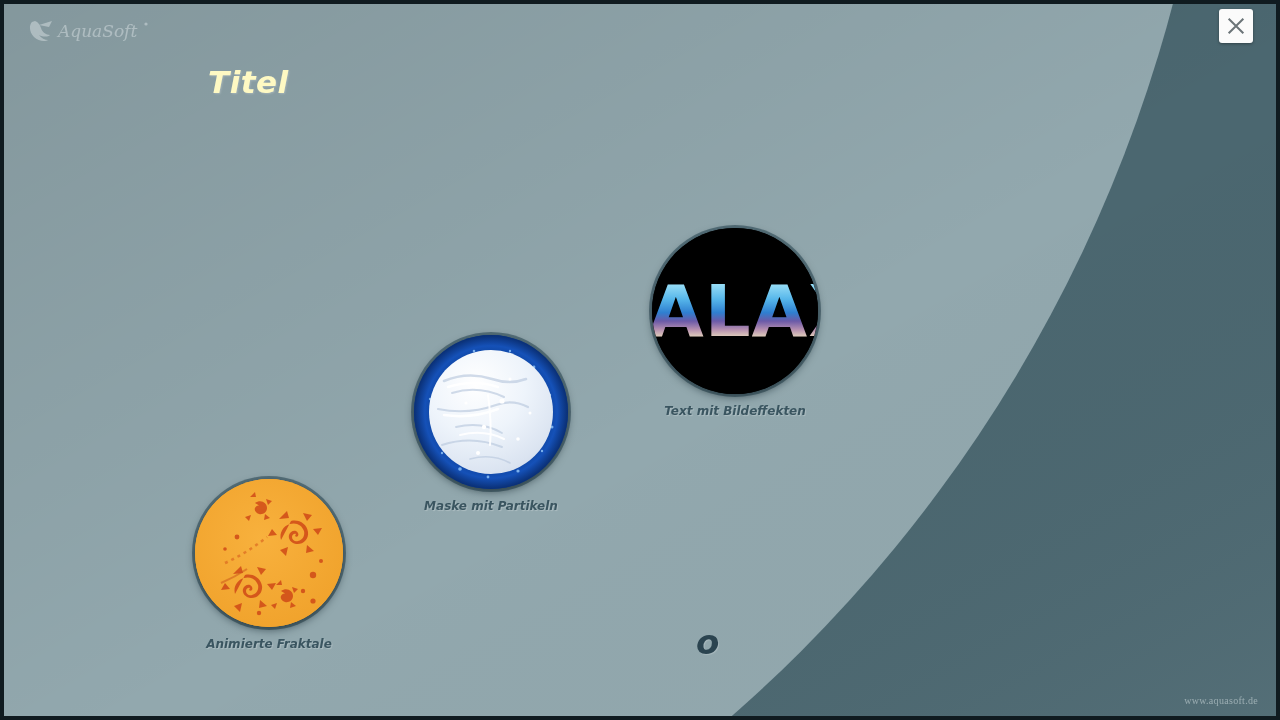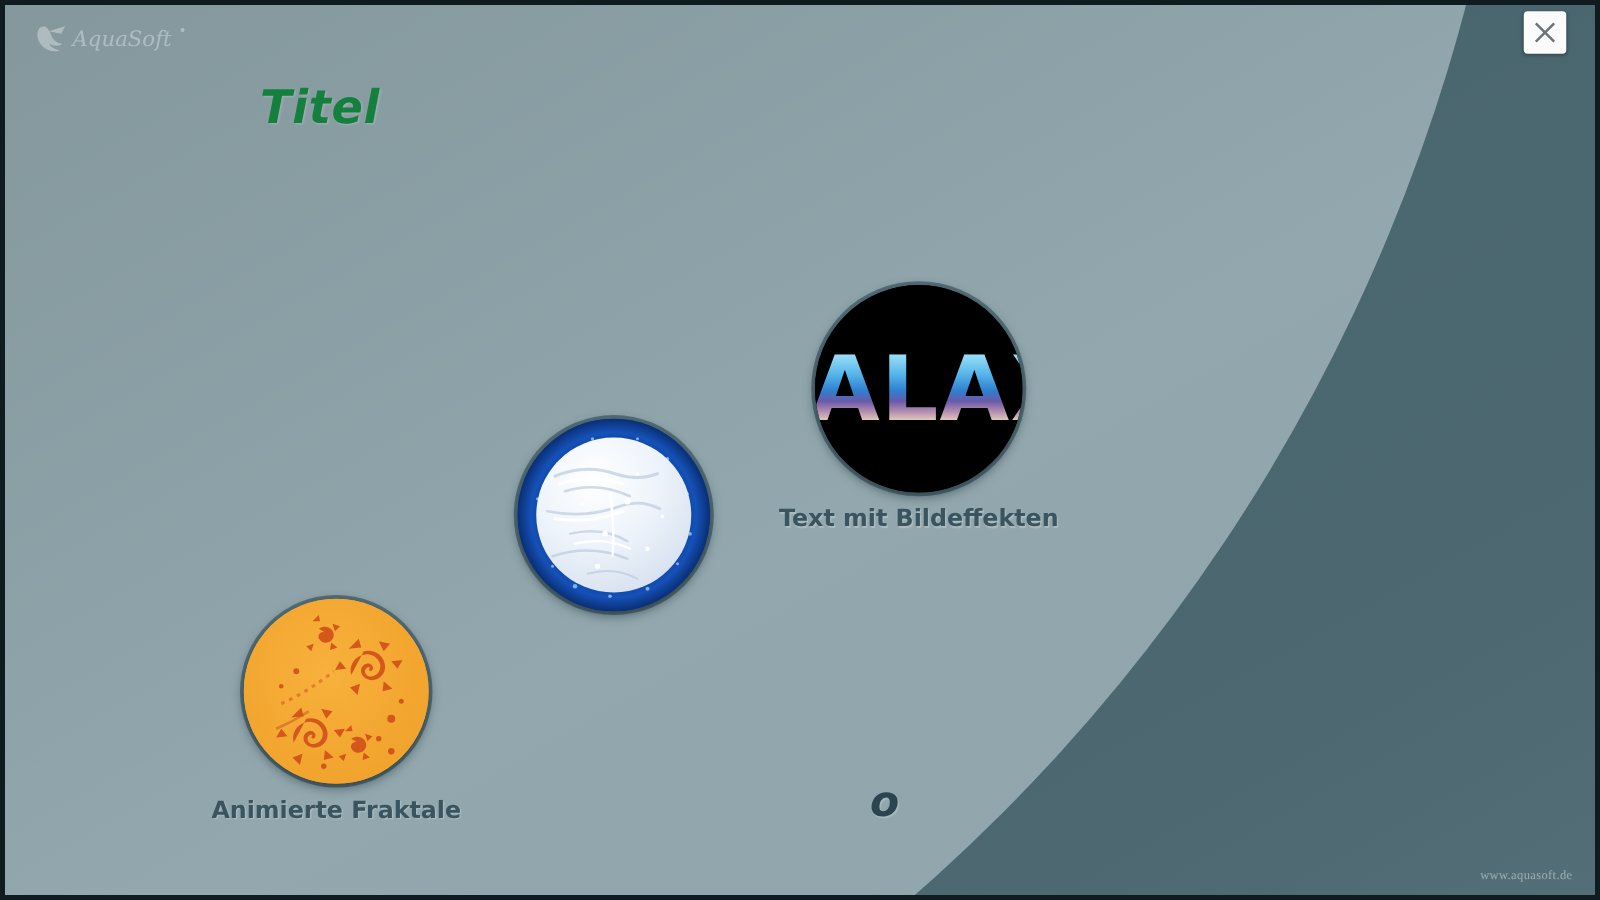--- a/index.html
+++ b/index.html
@@ -71,24 +71,24 @@
     align-items: center;
     justify-content: center;
   }
 
   
   #title {
     position: absolute;
     left: 208px;
     top: 64px;
     font-family: "DejaVu Sans", sans-serif;
-    font-size: 37px;
+    font-size: 31px;
     font-weight: bold;
     font-style: italic;
-    color: #15803d;
+    color: #fef9c3;
     letter-spacing: .5px;
     text-shadow: 1px 1px 2px rgba(255,255,255,.22);
     z-index: 20;
     white-space: nowrap;
   }
 
   
   .item {
     position: absolute;
     z-index: 20;
@@ -99,22 +99,23 @@
     overflow: hidden;
     box-shadow: 0 3px 9px rgba(10,25,32,.55),
                 0 0 0 3px rgba(40,70,82,.55);
   }
   .caption {
     position: absolute;
     left: 50%;
     transform: translateX(-50%);
     white-space: nowrap;
     font-family: "DejaVu Sans", sans-serif;
-    font-size: 19px;
+    font-size: 12px;
     font-weight: bold;
+    font-style: italic;
     color: #3a5560;
     text-shadow: 1px 1px 1px rgba(255,255,255,.25);
   }
 
   
   #item-fractals { left: 195px; top: 479px; }
   #item-fractals .thumb {
     width: 148px; height: 148px;
     background: #f3a32c;
   }
@@ -323,20 +324,21 @@
               <circle cx="70" cy="92" r="2.2"></circle>
             <circle cx="104" cy="104" r="1.8"></circle>
               <circle cx="52" cy="68" r="1.6"></circle>
             <circle cx="96" cy="44" r="1.5"></circle>
               <circle cx="64" cy="118" r="2"></circle>
             <circle cx="116" cy="78" r="1.5"></circle>
           </g>
         </g>
       </svg>
     </div>
+    <div class="caption">Maske mit Partikeln</div>
   </div>
 
   <div class="item" id="item-text">
     <div class="thumb">
       <svg viewBox="0 0 166 166">
         <defs>
           <linearGradient id="galaxyG" x1="0" y1="0" x2="0" y2="1">
             <stop offset="0.00" stop-color="#eafaff"></stop>
             <stop offset="0.16" stop-color="#9fe2f8"></stop>
             <stop offset="0.36" stop-color="#56b6ea"></stop>

